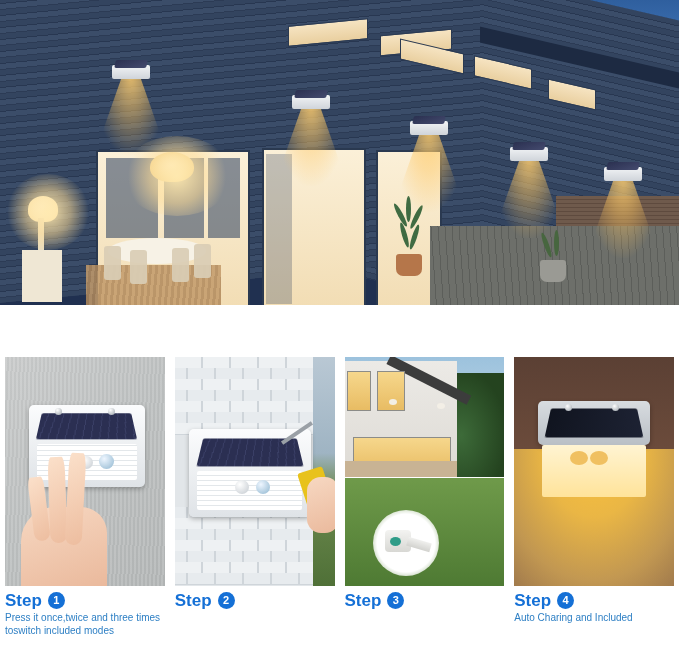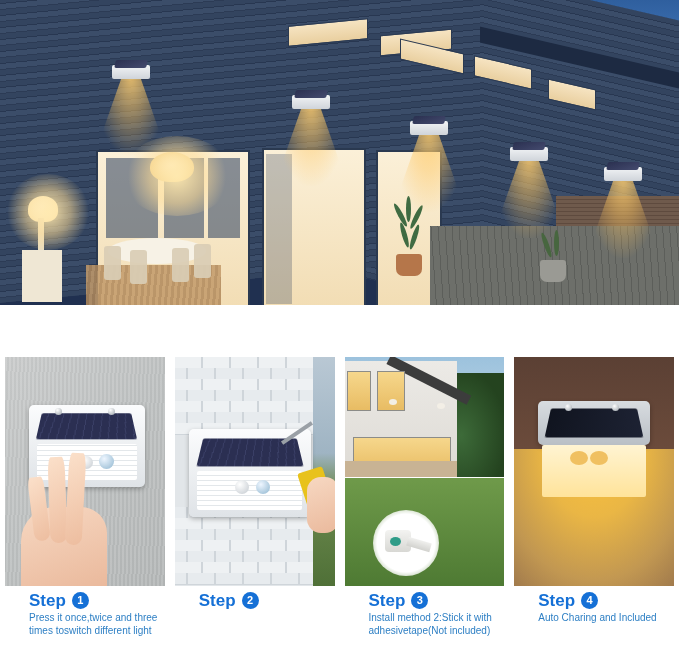--- a/index.html
+++ b/index.html
@@ -145,21 +145,21 @@
   .bf-sensor{position:absolute;border-radius:50%;
              background:radial-gradient(circle at 35% 32%,#ffffff,#c3c9cf);}
   .bf-pir{position:absolute;border-radius:50%;
           background:radial-gradient(circle at 35% 32%,#eef6ff,#8fb6cf);}
   .bf-screw{position:absolute;width:7px;height:7px;border-radius:50%;
             background:radial-gradient(circle at 35% 30%,#fff,#9aa2a9);}
 
   
   .captions{position:absolute;left:0;top:592px;width:679px;height:73px;
             display:flex;padding:0 5px;box-sizing:border-box;}
-  .cap{width:161px;margin-right:10px;margin-left:24px;}
+  .cap{width:161px;margin-right:10px;}
   .cap:last-child{margin-right:0;}
   .step-head{display:flex;align-items:center;gap:6px;margin-bottom:3px;}
   .step-word{color:#1570d6;font-size:17px;font-weight:bold;line-height:1;}
   .badge{width:17px;height:17px;border-radius:50%;background:#1570d6;
          color:#fff;font-size:11px;font-weight:bold;line-height:17px;
          text-align:center;
          -webkit-text-stroke:0;}
   .cap-text{color:#2d7fc4;font-size:10px;line-height:12.5px;}
 </style>
 </head>
@@ -337,34 +337,33 @@
       <div style="position:absolute;left:76px;top:94px;width:18px;height:14px;border-radius:50%;background:#f0c061;"></div>
     </div>
   </div>
 
   <div class="captions">
     <div class="cap">
       <div class="step-head">
         <span class="step-word">Step</span>
         <span class="badge">1</span>
       </div>
-      <div class="cap-text">Press it once,twice and three times toswitch different light</div>
+      <div class="cap-text">Press it once,twice and three times toswitch included modes</div>
     </div>
     <div class="cap">
       <div class="step-head">
         <span class="step-word">Step</span>
         <span class="badge">2</span>
       </div>
     </div>
     <div class="cap">
       <div class="step-head">
         <span class="step-word">Step</span>
         <span class="badge">3</span>
       </div>
-      <div class="cap-text">Install method 2:Stick it with adhesivetape(Not included)</div>
     </div>
     <div class="cap">
       <div class="step-head">
         <span class="step-word">Step</span>
         <span class="badge">4</span>
       </div>
       <div class="cap-text">Auto Charing and Included</div>
     </div>
   </div>
 

